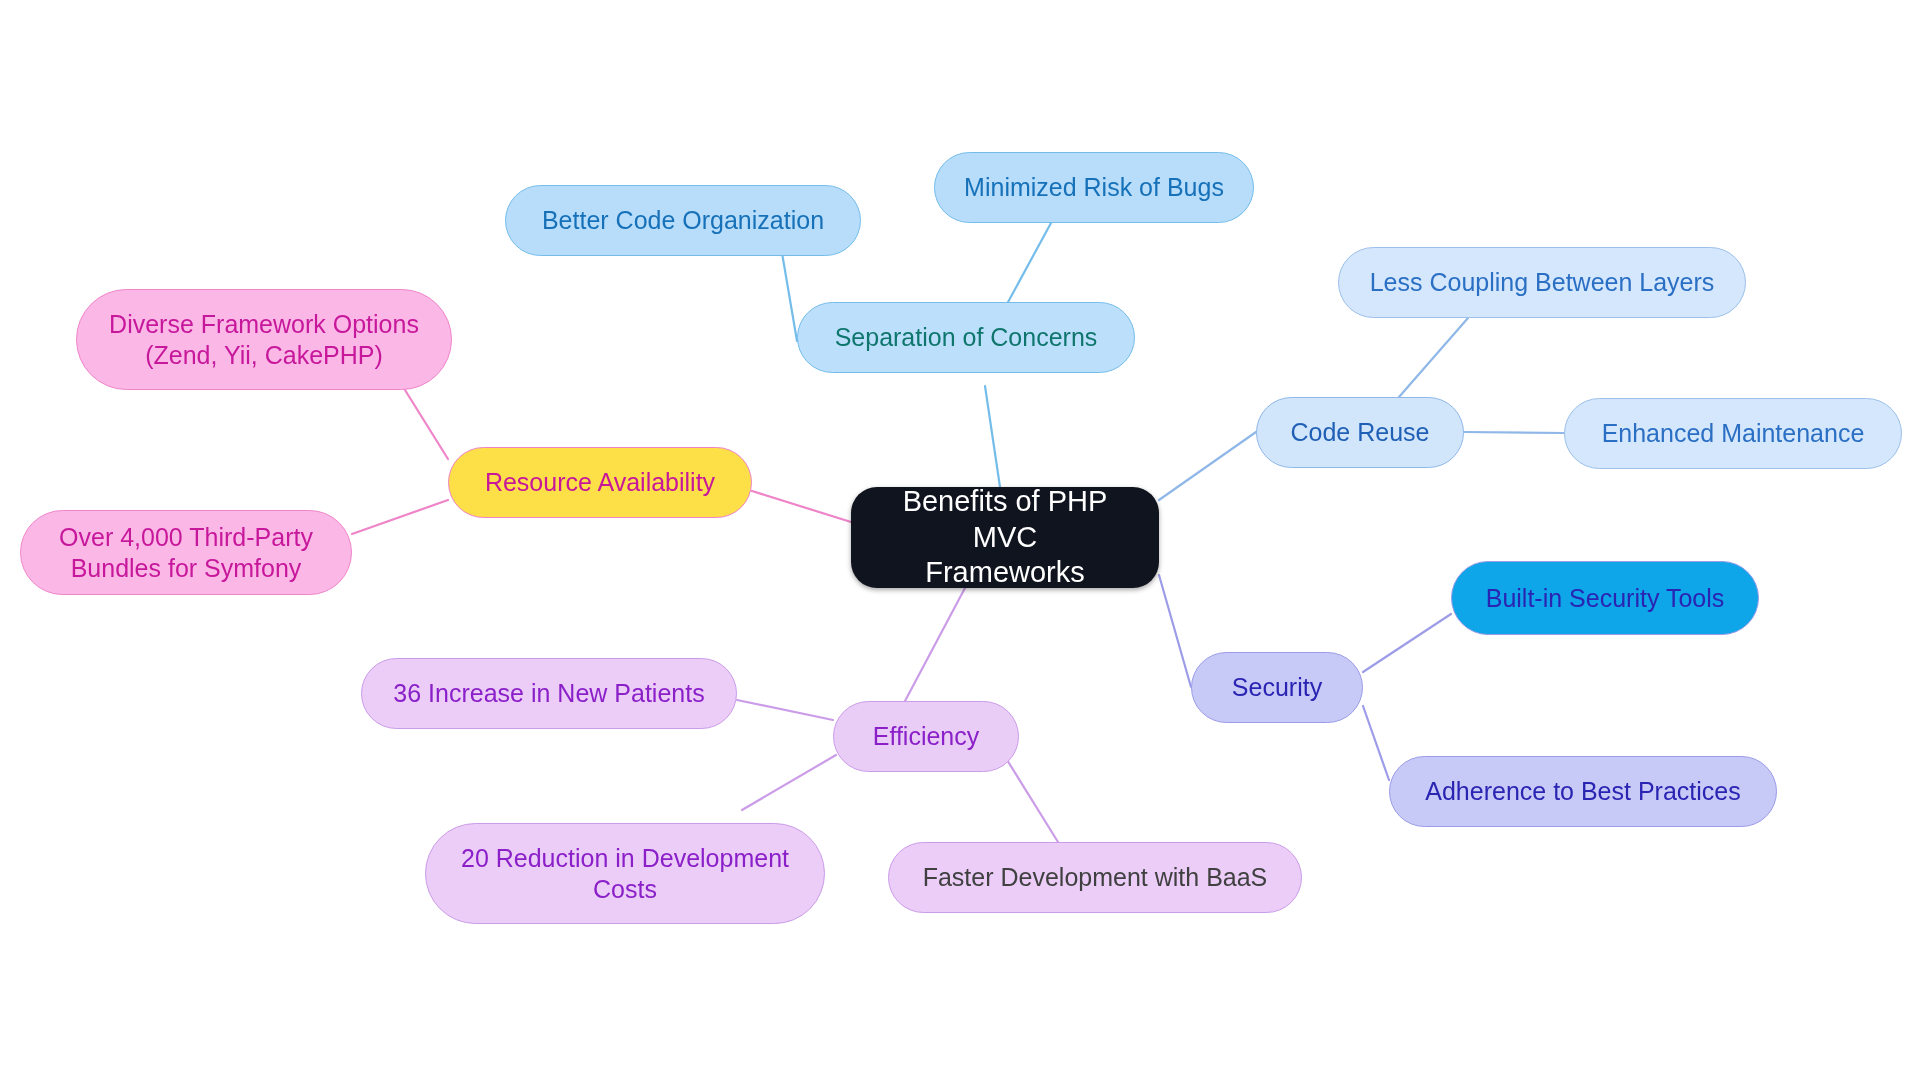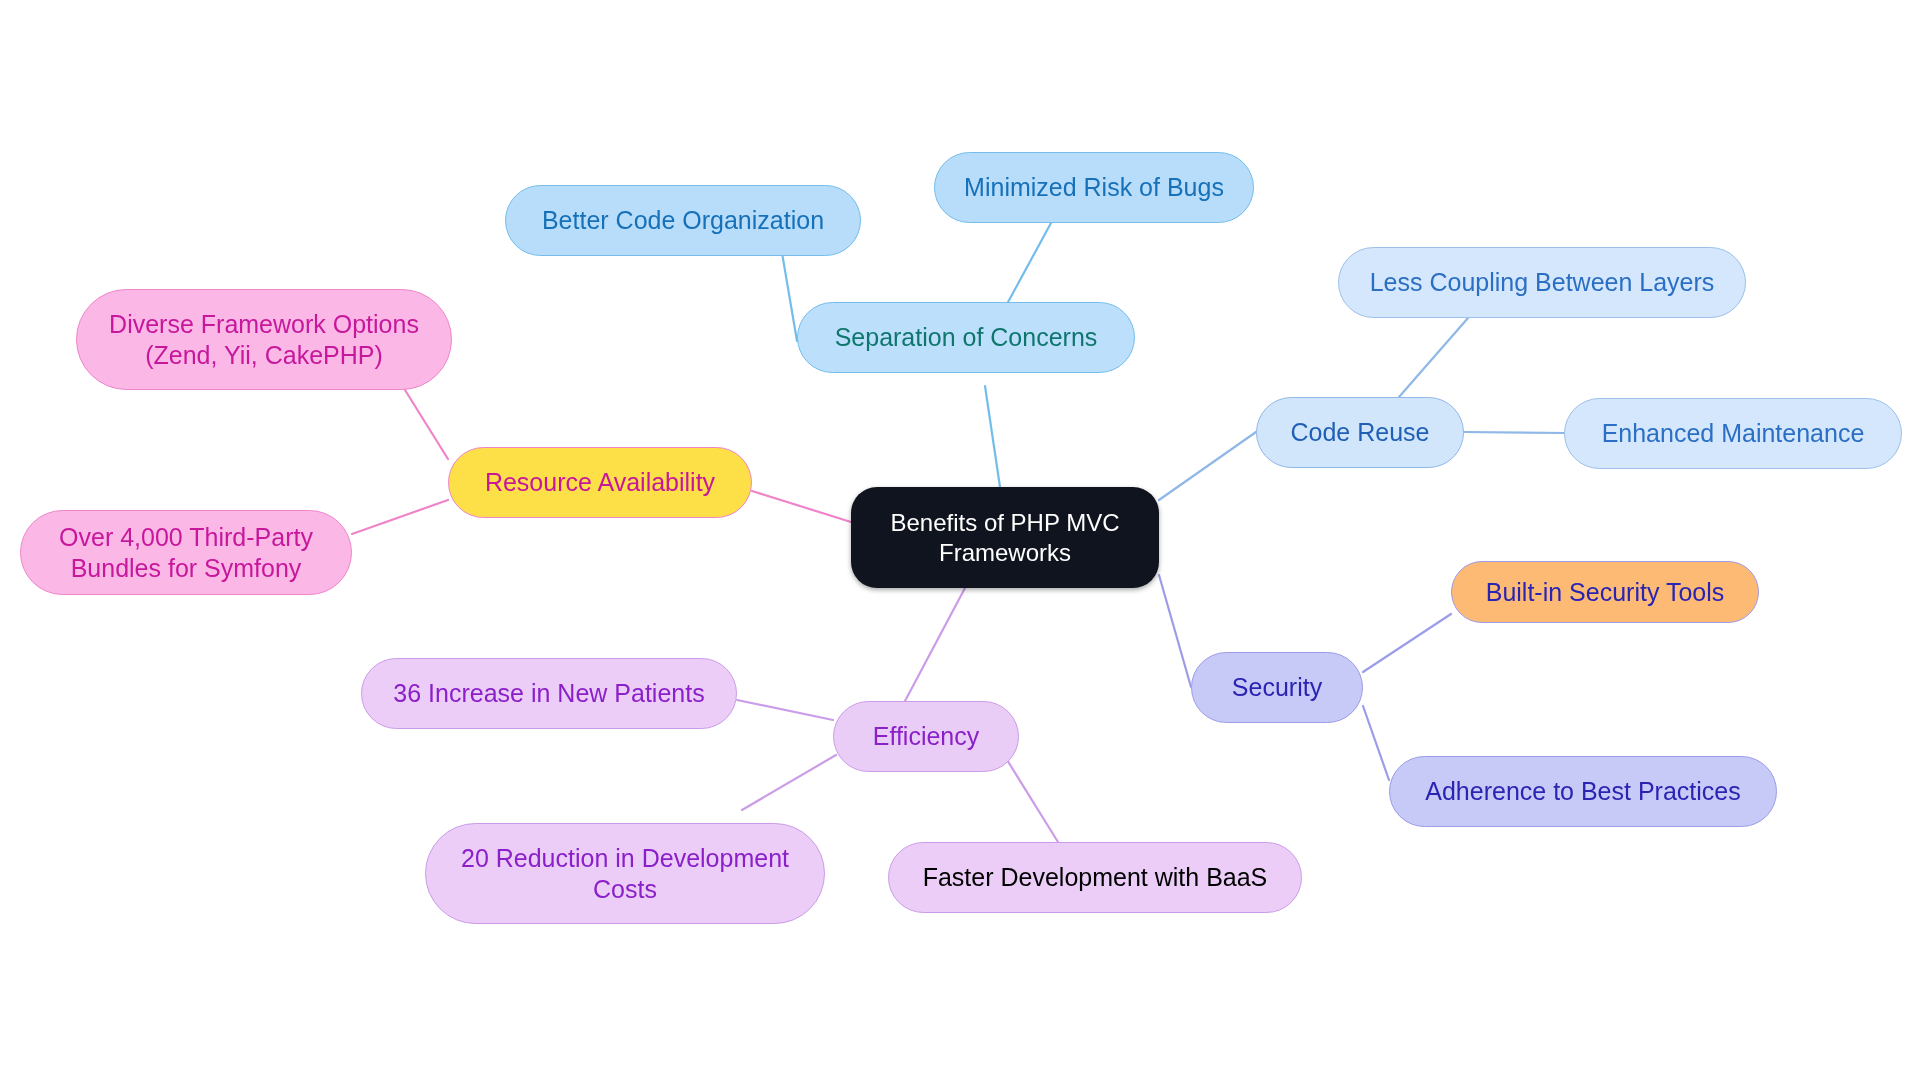--- a/index.html
+++ b/index.html
@@ -36,21 +36,21 @@
     line-height: 1.22;
     white-space: pre-line;
     padding: 0 22px;
     z-index: 2;
   }
   .node.root {
     background: #10141e;
     color: #ffffff;
     border-radius: 26px;
     border: none;
-    font-size: 24px;
+    font-size: 29px;
     box-shadow: 0 2px 5px rgba(0,0,0,0.35);
     z-index: 3;
   }
   .node.branch {
     font-size: 25px;
     border-style: solid;
     border-width: 1.5px;
   }
   .node.leaf {
     font-size: 25px;
@@ -83,26 +83,26 @@
   <div id="node-layer">
       <div class="node root" style="left: 851px; top: 487px; width: 308px; height: 101px; background: rgb(16, 20, 30); color: rgb(255, 255, 255);">Benefits of PHP MVC
 Frameworks</div>
       <div class="node branch" style="left: 797px; top: 302px; width: 338px; height: 71px; background: rgb(188, 224, 251); color: #0f766e; border-color: rgb(116, 189, 235);">Separation of Concerns</div>
       <div class="node leaf" style="left: 505px; top: 185px; width: 356px; height: 71px; background: rgb(184, 221, 251); color: rgb(22, 113, 184); border-color: rgb(116, 189, 235);">Better Code Organization</div>
       <div class="node leaf" style="left: 934px; top: 152px; width: 320px; height: 71px; background: rgb(184, 221, 251); color: rgb(22, 113, 184); border-color: rgb(116, 189, 235);">Minimized Risk of Bugs</div>
       <div class="node branch" style="left: 1256px; top: 397px; width: 208px; height: 71px; background: rgb(210, 230, 251); color: rgb(31, 95, 181); border-color: rgb(143, 183, 232);">Code Reuse</div>
       <div class="node leaf" style="left: 1338px; top: 247px; width: 408px; height: 71px; background: rgb(212, 231, 252); color: rgb(42, 111, 196); border-color: rgb(156, 192, 234);">Less Coupling Between Layers</div>
       <div class="node leaf" style="left: 1564px; top: 398px; width: 338px; height: 71px; background: rgb(212, 231, 252); color: rgb(42, 111, 196); border-color: rgb(156, 192, 234);">Enhanced Maintenance</div>
       <div class="node branch" style="left: 1191px; top: 652px; width: 172px; height: 71px; background: rgb(199, 201, 247); color: rgb(42, 36, 179); border-color: rgb(156, 156, 232); text-align: center;">Security</div>
-      <div class="node leaf" style="left: 1451px; top: 561px; width: 308px; height: 62px; background: #fdba74; color: rgb(42, 36, 179); border-color: rgb(156, 156, 232);">Built-in Security Tools</div>
+      <div class="node leaf" style="left: 1451px; top: 561px; width: 308px; height: 74px; background: #0ea5e9; color: rgb(42, 36, 179); border-color: rgb(156, 156, 232);">Built-in Security Tools</div>
       <div class="node leaf" style="left: 1389px; top: 756px; width: 388px; height: 71px; background: rgb(199, 201, 247); color: rgb(42, 36, 179); border-color: rgb(156, 156, 232);">Adherence to Best Practices</div>
       <div class="node branch" style="left: 833px; top: 701px; width: 186px; height: 71px; background: rgb(234, 205, 247); color: rgb(139, 32, 201); border-color: rgb(203, 156, 232);">Efficiency</div>
       <div class="node leaf" style="left: 361px; top: 658px; width: 376px; height: 71px; background: rgb(235, 205, 248); color: rgb(139, 32, 201); border-color: rgb(203, 156, 232);">36 Increase in New Patients</div>
       <div class="node leaf" style="left: 425px; top: 823px; width: 400px; height: 101px; background: rgb(235, 205, 248); color: rgb(139, 32, 201); border-color: rgb(203, 156, 232);">20 Reduction in Development
 Costs</div>
-      <div class="node leaf" style="left: 888px; top: 842px; width: 414px; height: 71px; background: rgb(235, 205, 248); color: #000000; border-color: rgb(203, 156, 232);">Faster Development with BaaS</div>
+      <div class="node leaf" style="left: 888px; top: 842px; width: 414px; height: 71px; background: rgb(235, 205, 248); color: #404040; border-color: rgb(203, 156, 232);">Faster Development with BaaS</div>
       <div class="node branch" style="left: 448px; top: 447px; width: 304px; height: 71px; background: #fde047; color: rgb(199, 23, 155); border-color: rgb(239, 132, 201);">Resource Availability</div>
       <div class="node leaf" style="left: 76px; top: 289px; width: 376px; height: 101px; background: rgb(251, 184, 231); color: rgb(199, 23, 155); border-color: rgb(239, 132, 201);">Diverse Framework Options
 (Zend, Yii, CakePHP)</div>
       <div class="node leaf" style="left: 20px; top: 510px; width: 332px; height: 85px; background: rgb(251, 184, 231); color: rgb(199, 23, 155); border-color: rgb(239, 132, 201);">Over 4,000 Third-Party
 Bundles for Symfony</div>
     </div>
 </div>
 
 </body></html>

